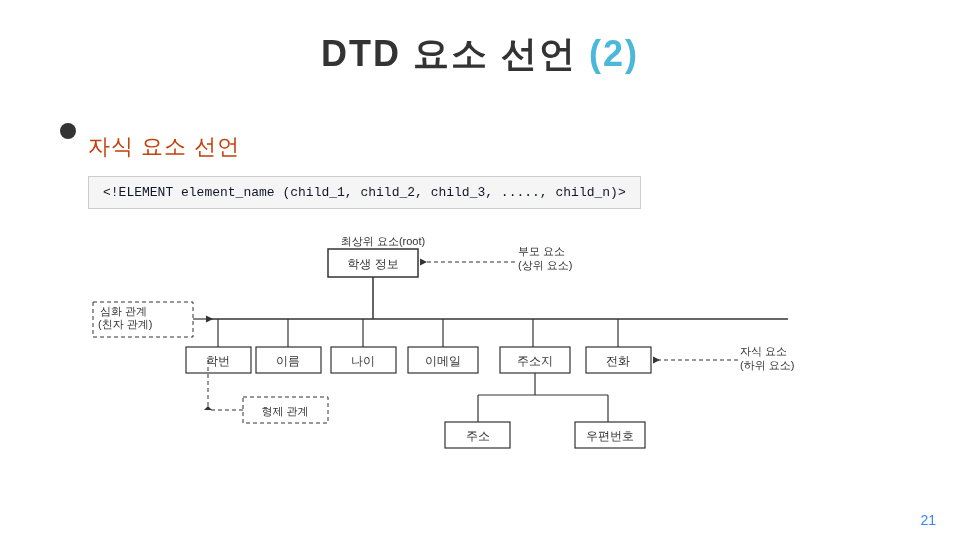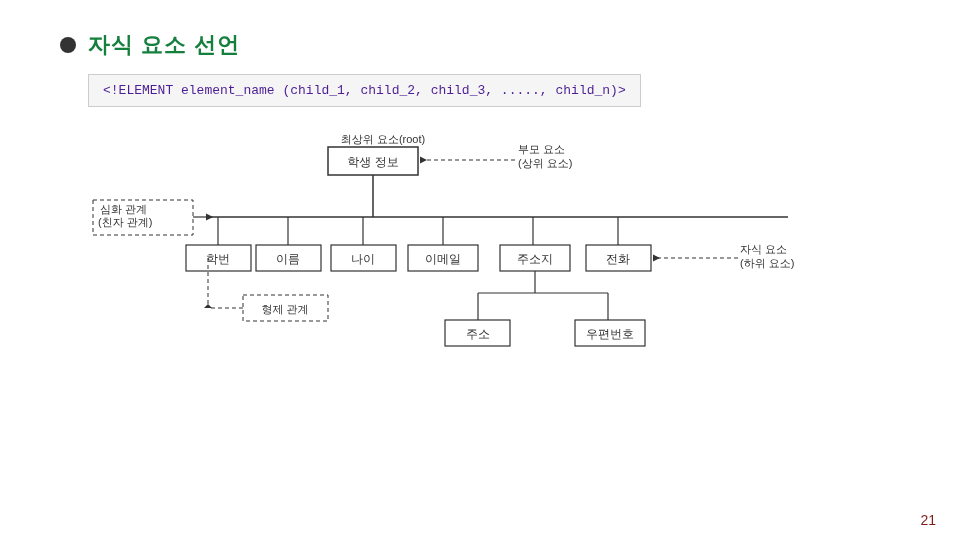--- a/index.html
+++ b/index.html
@@ -39,31 +39,32 @@
     .bullet-circle {
       width: 16px;
       height: 16px;
       border-radius: 50%;
       background: #333333;
       margin-right: 12px;
       flex-shrink: 0;
     }
     .section-title {
       font-size: 22px;
-      font-weight: bold;
-      color: #15803d;
+      font-weight: normal;
+      color: #c2410c;
       letter-spacing: 1px;
+      margin-top: 33px;
     }
 
     .code-block {
       background: #f5f5f5;
       border: 1px solid #cccccc;
       font-family: 'Courier New', monospace;
       font-size: 13px;
-      color: #4c1d95;
+      color: #0f172a;
       padding: 8px 14px;
       margin-left: 28px;
       margin-bottom: 18px;
       display: inline-block;
     }
 
     .diagram-area {
       margin-left: 28px;
       position: relative;
       width: 820px;
@@ -78,28 +79,31 @@
       left: 0;
       width: 820px;
       height: 250px;
     }
 
     .page-number {
       position: absolute;
       bottom: 12px;
       right: 24px;
       font-size: 14px;
-      color: #7f1d1d;
+      color: #3b82f6;
     }
   </style>
 </head>
 <body>
 
 <div class="slide">
 
+  <h1 class="title">
+    <span>DTD 요소 선언 </span><span class="highlight">(2)</span>
+  </h1>
 
   <div class="section-header">
     <div class="bullet-circle"></div>
     <span class="section-title">자식 요소 선언</span>
   </div>
 
   <div class="code-block">
     <span>&lt;!ELEMENT element_name (child_1, child_2, child_3, ....., child_n)&gt;</span>
   </div>
 

